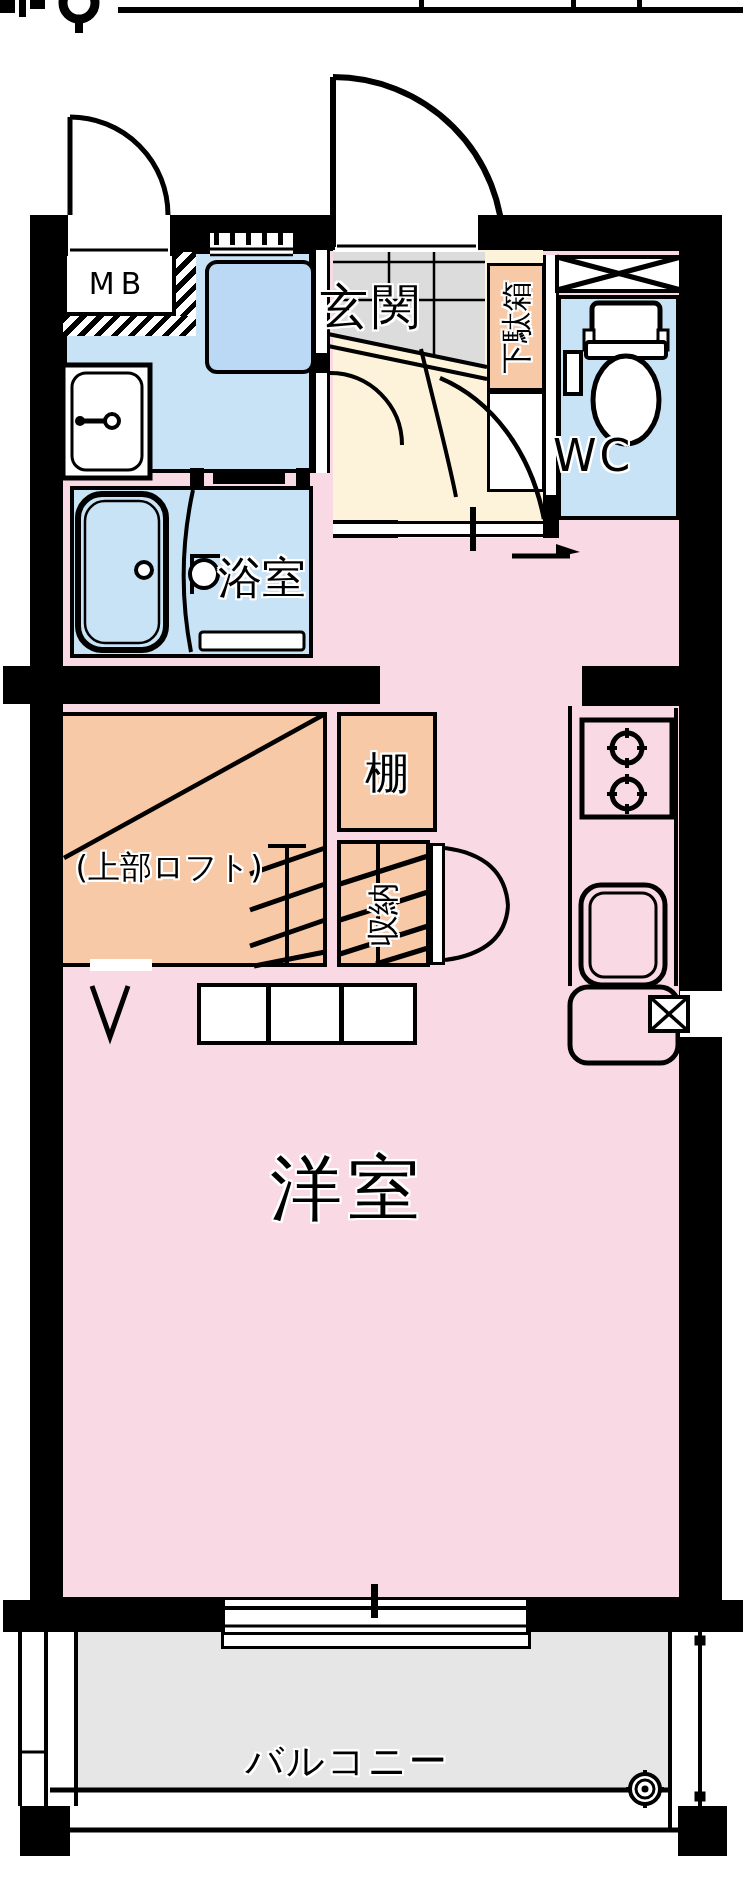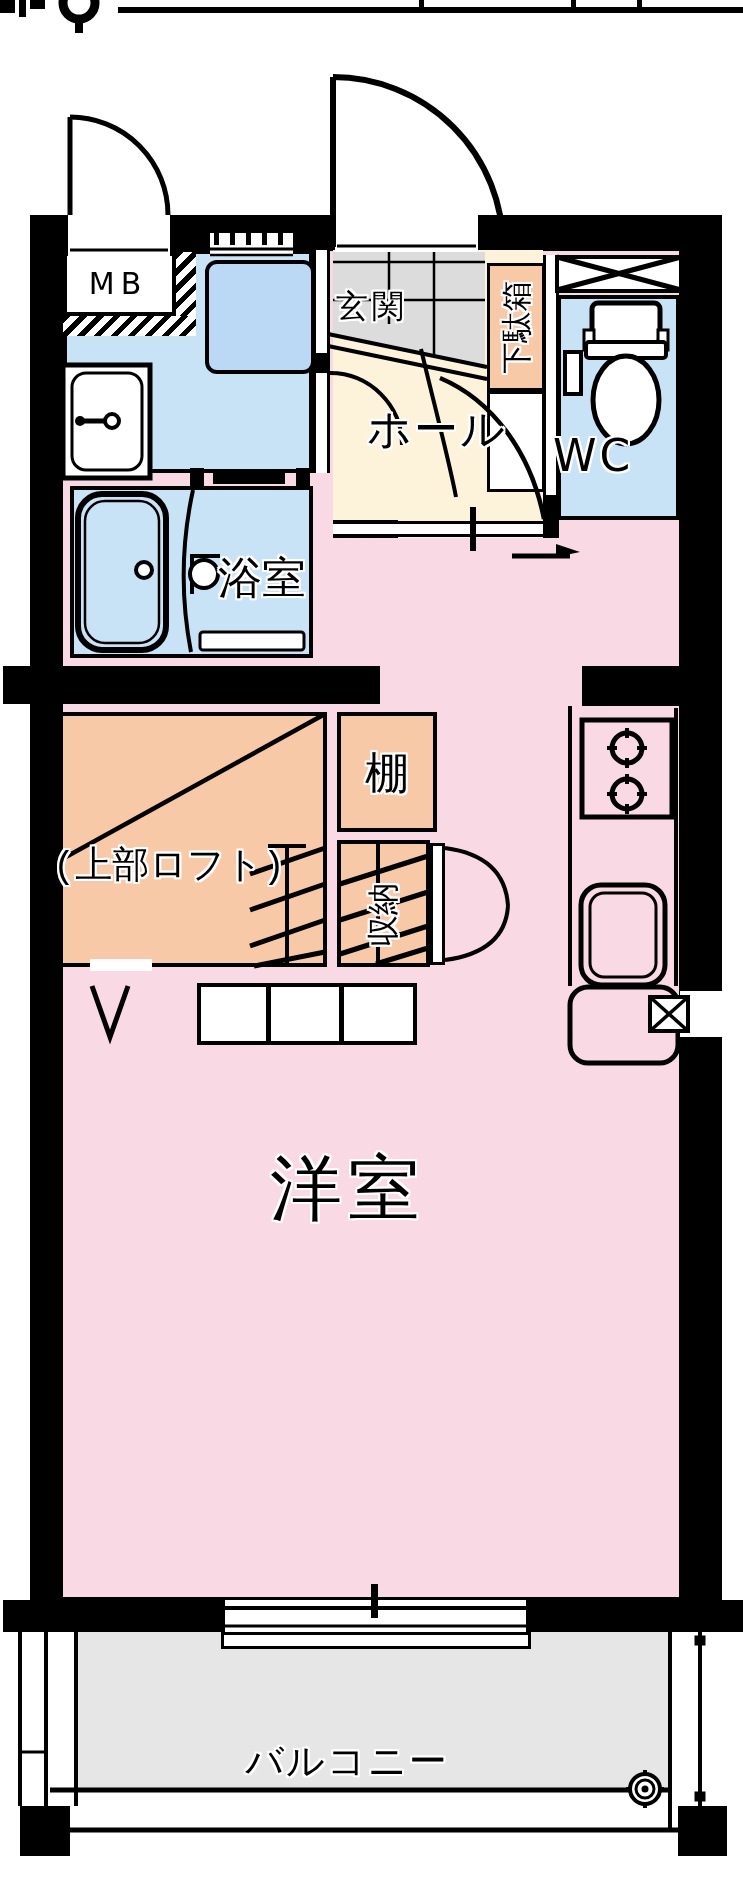--- a/index.html
+++ b/index.html
@@ -268,24 +268,23 @@
     <g>
       <line x1="645" y1="1770" x2="645" y2="1808" stroke="#000" stroke-width="4"></line>
       <line x1="626" y1="1789" x2="664" y2="1789" stroke="#000" stroke-width="4"></line>
       <circle cx="645" cy="1789" r="15" fill="#fff" stroke="#000" stroke-width="4"></circle>
       <circle cx="645" cy="1789" r="9" fill="none" stroke="#000" stroke-width="3"></circle>
       <circle cx="645" cy="1789" r="3.5" fill="#000"></circle>
     </g>
   </svg>
 
   <div class="lbl" style="left:118px;top:284px;font-size:30px;letter-spacing:6px;">MB</div>
-  <div class="lbl" style="left:372px;top:306px;font-size:32px;letter-spacing:4px;">玄関</div>
+  <div class="lbl" style="left:372px;top:306px;font-size:48px;letter-spacing:4px;">玄関</div>
   <div class="lbl rot" style="left:516px;top:327px;font-size:31px;">下駄箱</div>
   <div class="lbl" style="left:593px;top:455px;font-size:44px;letter-spacing:3px;">WC</div>
-  <div class="lbl" style="left:437px;top:428px;font-size:44px;letter-spacing:2px;">ホール</div>
   <div class="lbl" style="left:262px;top:577px;font-size:44px;">浴室</div>
-  <div class="lbl" style="left:169px;top:867px;font-size:37px;font-family:Liberation Mono, monospace;">(上部ロフト)</div>
+  <div class="lbl" style="left:169px;top:867px;font-size:32px;">(上部ロフト)</div>
   <div class="lbl" style="left:387px;top:772px;font-size:44px;">棚</div>
   <div class="lbl rot" style="left:383px;top:915px;font-size:32px;">収納</div>
   <div class="lbl" style="left:348px;top:1188px;font-size:72px;letter-spacing:6px;">洋室</div>
   <div class="lbl" style="left:347px;top:1717px;font-size:38px;letter-spacing:2px;margin-top:45px;">バルコニー</div>
 
 </div>
 
 </body></html>

